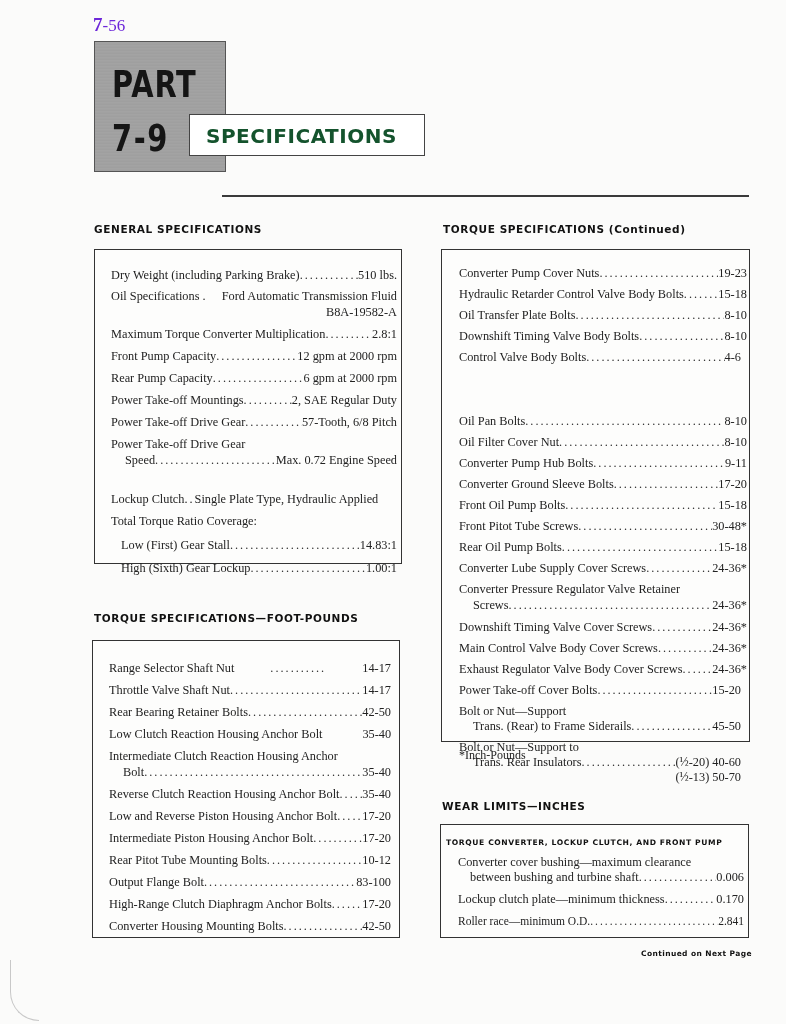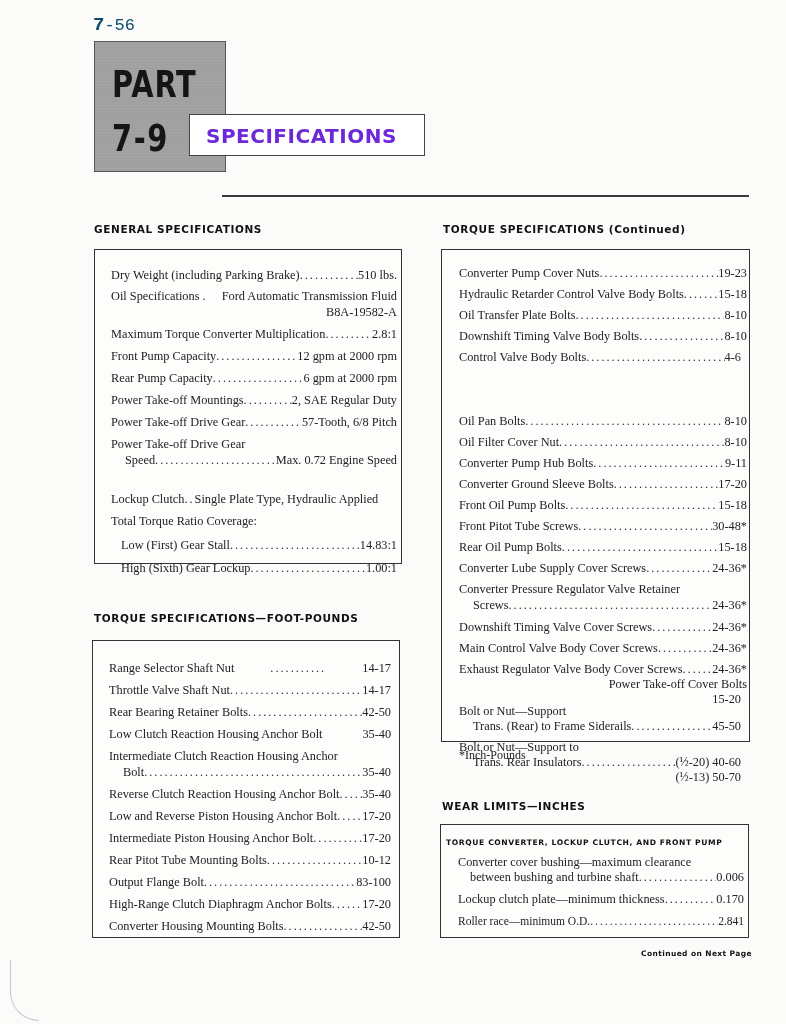--- a/index.html
+++ b/index.html
@@ -2,42 +2,42 @@
 <html><head>
 <meta charset="utf-8">
 <style>
   html, body { margin: 0; padding: 0; }
   body {
     width: 786px; height: 1024px; position: relative; overflow: hidden;
     background: #fbfbfa; color: #1c1c1c;
     font-family: "Liberation Serif", serif;
   }
   .abs { position: absolute; }
-  .page-num { left: 93px; top: 14px; font-family: Liberation Mono, monospace; font-size: 17px; color: #0c4a6e; }
+  .page-num { left: 93px; top: 14px; font-family: Liberation Serif, serif; font-size: 17px; color: #6d28d9; }
   .page-num b { font-weight: bold; font-size: 19px; }
   .part-box {
     left: 94px; top: 41px; width: 130px; height: 129px;
     background: repeating-linear-gradient(180deg, #9e9e9e 0px, #a8a8a8 1px, #9a9a9a 2px, #a4a4a4 3px);
     border: 1px solid #555;
   }
   .part-word {
     left: 112px; top: 63px; font-family: "DejaVu Sans", sans-serif; font-weight: bold;
     font-size: 37px; letter-spacing: 1px; color: #151515; transform: scaleX(0.78); transform-origin: left top;
   }
   .part-num {
     left: 112px; top: 117px; font-family: "DejaVu Sans", sans-serif; font-weight: bold;
     font-size: 37px; letter-spacing: 2px; color: #151515; transform: scaleX(0.78); transform-origin: left top;
   }
   .title-box {
     left: 189px; top: 114px; width: 236px; height: 42px; background: #fff;
     border: 1.5px solid #444; box-sizing: border-box;
   }
   .title-text {
     left: 206px; top: 124px; font-family: "DejaVu Sans", sans-serif; font-weight: bold;
-    font-size: 20px; letter-spacing: 0.5px; color: #6d28d9;
+    font-size: 20px; letter-spacing: 0.5px; color: #14532d;
   }
   .rule { left: 222px; top: 195px; width: 527px; height: 2px; background: #3a3a3a; }
   .sec-head {
     font-family: "DejaVu Sans", sans-serif; font-weight: bold; font-size: 10.5px;
     letter-spacing: 0.6px; color: #111; white-space: nowrap;
   }
   .box { border: 1.5px solid #333; box-sizing: border-box; background: #fdfdfc; }
   .rows { position: absolute; font-size: 12.3px; line-height: 15px; color: #222; }
   .row { display: flex; align-items: flex-end; white-space: nowrap; }
   .row .lbl { flex: 0 0 auto; }
@@ -295,21 +295,21 @@
     <div class="row" style="height:21px;">
         <span class="lbl">Main Control Valve Body Cover Screws</span>
         <span class="dots"></span>
         <span class="val">24-36*</span>
       </div>
     <div class="row" style="height:21px;">
         <span class="lbl">Exhaust Regulator Valve Body Cover Screws</span>
         <span class="dots"></span>
         <span class="val">24-36*</span>
       </div>
-    <div class="row" style="height:21px;flex-direction:column;">
+    <div class="row" style="height:21px;">
         <span class="lbl">Power Take-off Cover Bolts</span>
         <span class="dots"></span>
         <span class="val" style="padding-right:6px;">15-20</span>
       </div>
     <div class="row" style="height:21px;">
         <span class="lbl">Bolt or Nut—Support</span>
       </div>
     <div class="row line2" style="height:15px;align-items:center;">
         <span class="lbl">Trans. (Rear) to Frame Siderails</span>
         <span class="dots"></span>

